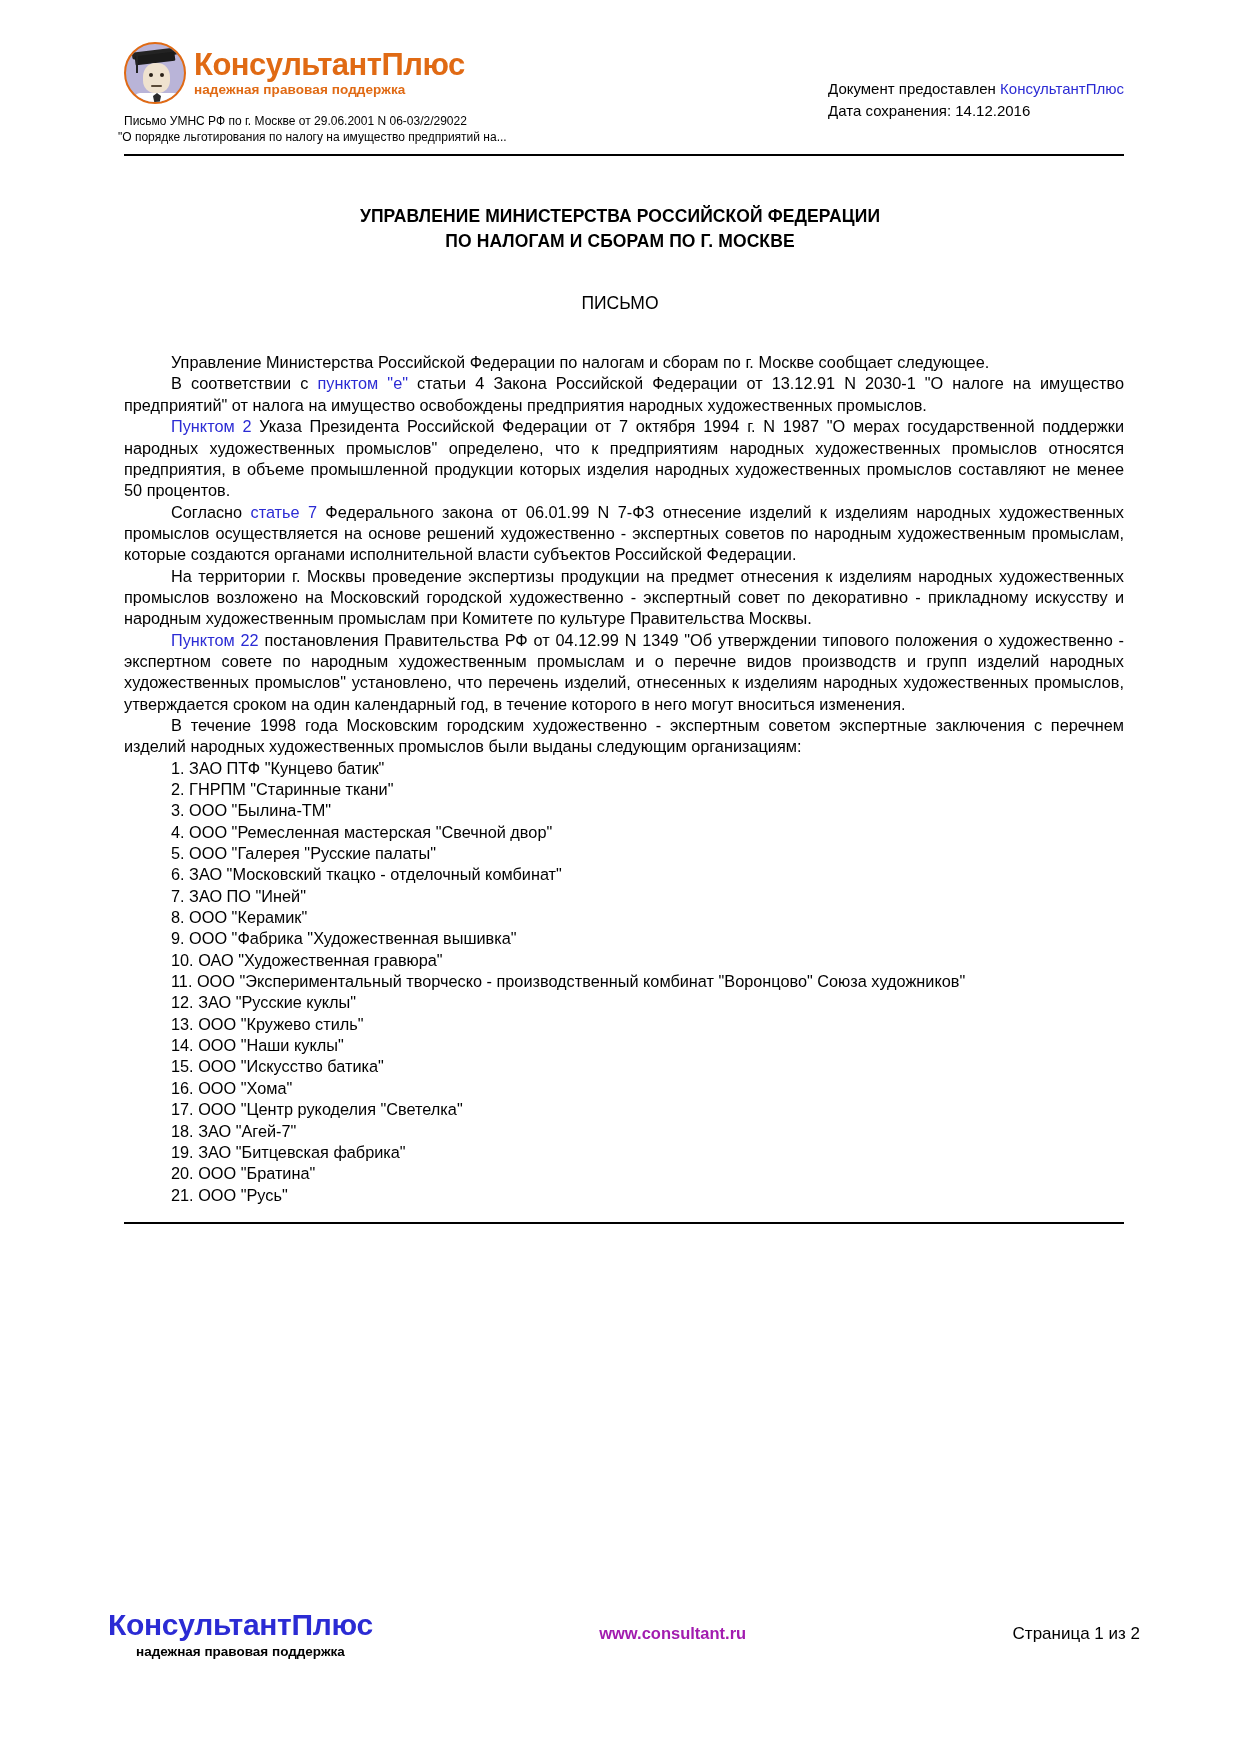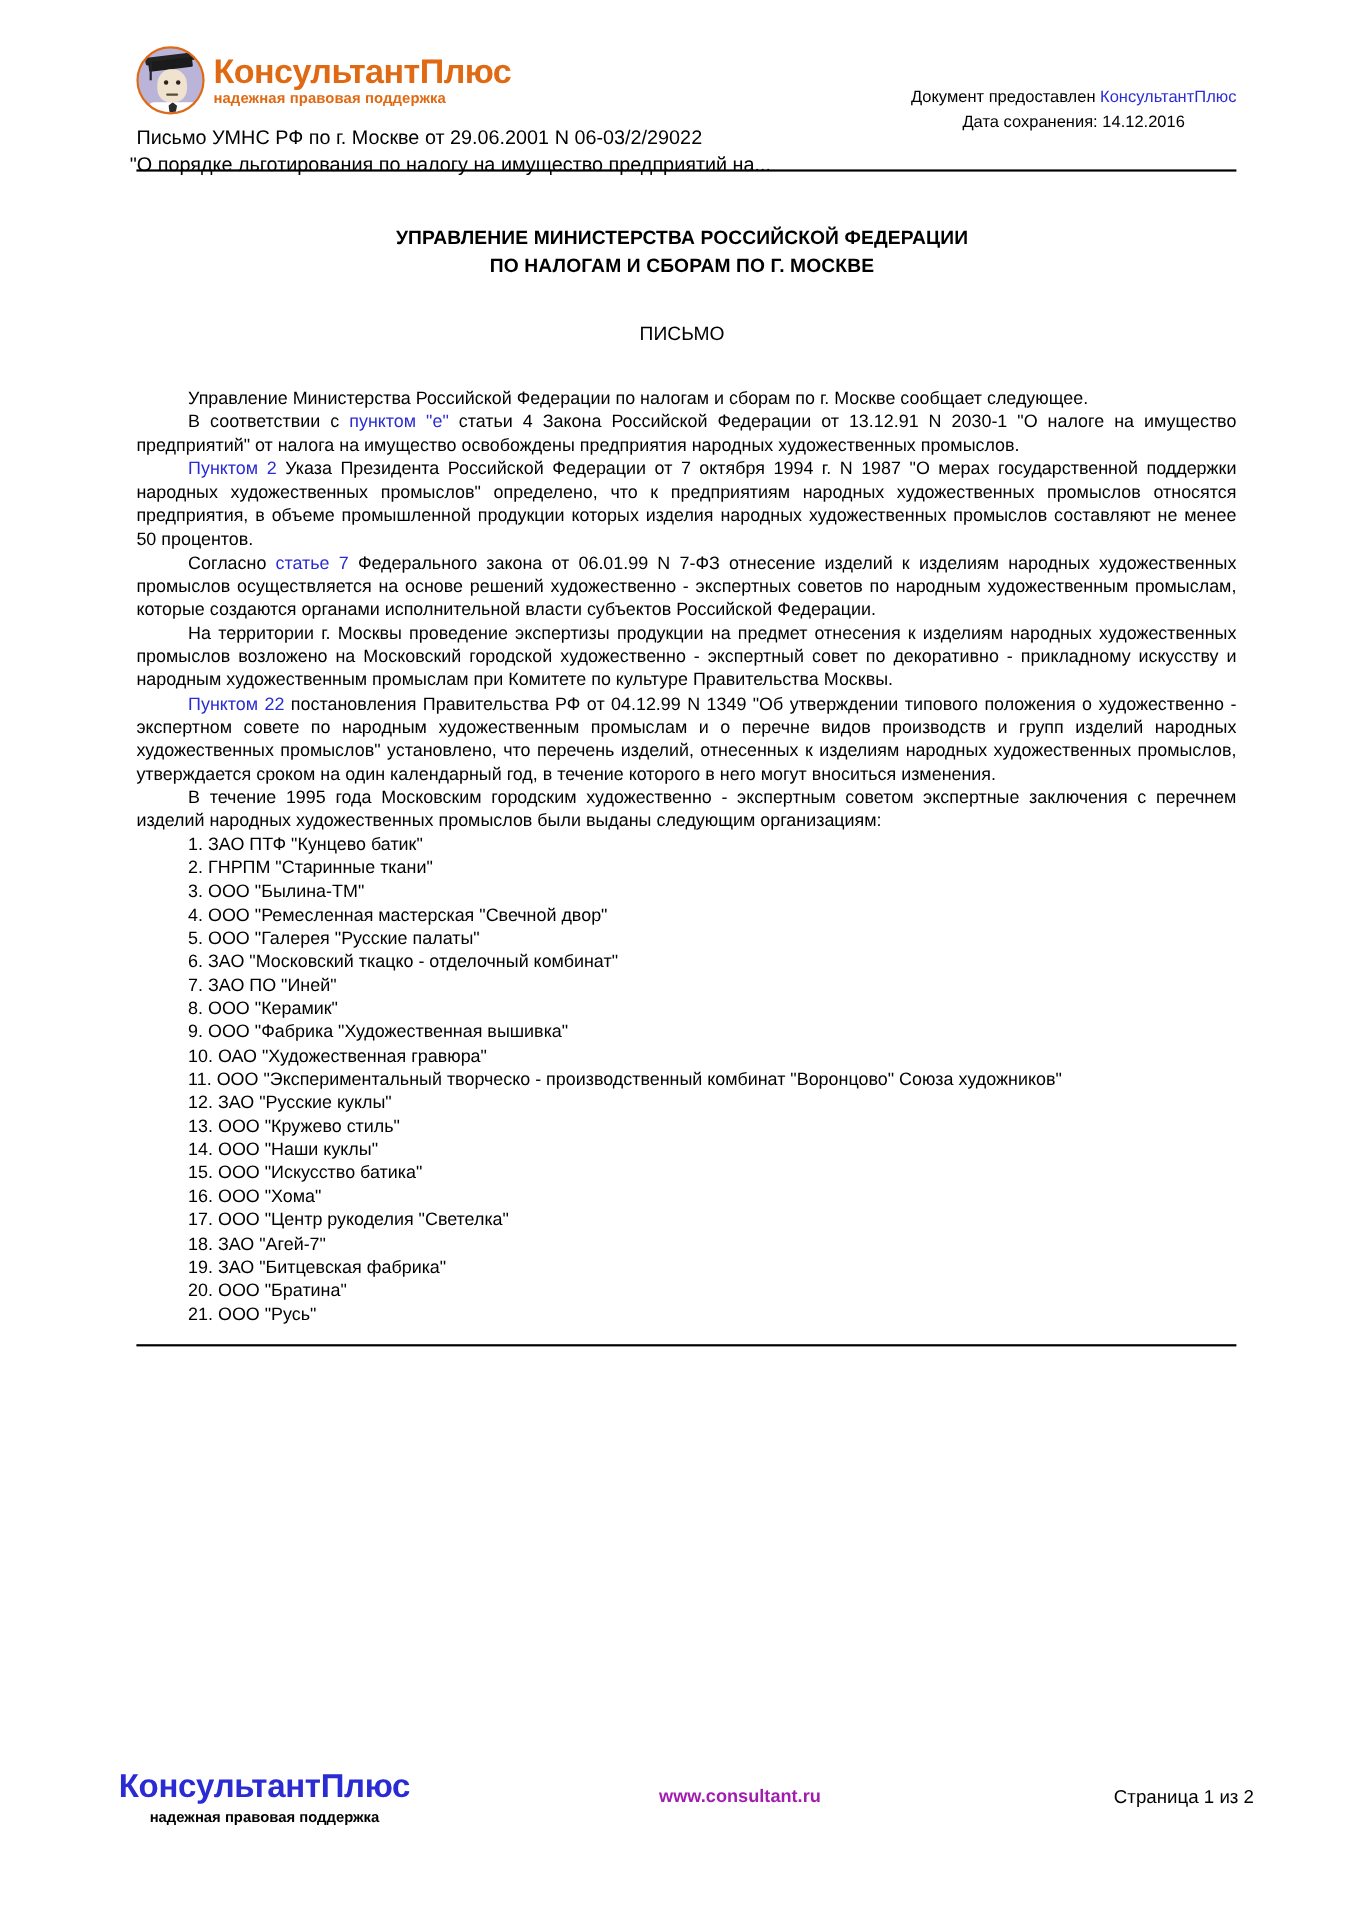--- a/index.html
+++ b/index.html
@@ -118,30 +118,30 @@
   .brand-title .k { color: #e06a14; }
   .brand-title .p { color: #e06a14; }
   .brand-sub {
     font-size: 13.5px;
     font-weight: bold;
     color: #e06a14;
     letter-spacing: 0.1px;
     margin-top: 3px;
   }
   .doc-ref {
-    font-size: 18px;
+    font-size: 12px;
     color: #000;
     margin-top: 9px;
     line-height: 1.35;
     white-space: nowrap;
   }
   .doc-ref .line2 { margin-left: -6px; }
 
   .meta-block {
-    text-align: center;
+    text-align: left;
     font-size: 15px;
     line-height: 1.45;
     padding-top: 36px;
     white-space: nowrap;
   }
   .meta-block .link { color: #2b2bd4; }
 
   .rule {
     border: none;
     border-top: 2px solid #000;
@@ -287,21 +287,21 @@
     <p><span>В соответствии с </span><span class="link">пунктом "е"</span><span> статьи 4 Закона Российской Федерации от 13.12.91 N 2030-1 "О налоге на имущество предприятий" от налога на имущество освобождены предприятия народных художественных промыслов.</span></p>
 
     <p><span class="link">Пунктом 2</span><span> Указа Президента Российской Федерации от 7 октября 1994 г. N 1987 "О мерах государственной поддержки народных художественных промыслов" определено, что к предприятиям народных художественных промыслов относятся предприятия, в объеме промышленной продукции которых изделия народных художественных промыслов составляют не менее 50 процентов.</span></p>
 
     <p><span>Согласно </span><span class="link">статье 7</span><span> Федерального закона от 06.01.99 N 7-ФЗ отнесение изделий к изделиям народных художественных промыслов осуществляется на основе решений художественно - экспертных советов по народным художественным промыслам, которые создаются органами исполнительной власти субъектов Российской Федерации.</span></p>
 
     <p>На территории г. Москвы проведение экспертизы продукции на предмет отнесения к изделиям народных художественных промыслов возложено на Московский городской художественно - экспертный совет по декоративно - прикладному искусству и народным художественным промыслам при Комитете по культуре Правительства Москвы.</p>
 
     <p><span class="link">Пунктом 22</span><span> постановления Правительства РФ от 04.12.99 N 1349 "Об утверждении типового положения о художественно - экспертном совете по народным художественным промыслам и о перечне видов производств и групп изделий народных художественных промыслов" установлено, что перечень изделий, отнесенных к изделиям народных художественных промыслов, утверждается сроком на один календарный год, в течение которого в него могут вноситься изменения.</span></p>
 
-    <p>В течение 1995 года Московским городским художественно - экспертным советом экспертные заключения с перечнем изделий народных художественных промыслов были выданы следующим организациям:</p>
+    <p>В течение 1998 года Московским городским художественно - экспертным советом экспертные заключения с перечнем изделий народных художественных промыслов были выданы следующим организациям:</p>
 
     <div class="org-list">
       <p class="lst">1. ЗАО ПТФ "Кунцево батик"</p>
       <p class="lst">2. ГНРПМ "Старинные ткани"</p>
       <p class="lst">3. ООО "Былина-ТМ"</p>
       <p class="lst">4. ООО "Ремесленная мастерская "Свечной двор"</p>
       <p class="lst">5. ООО "Галерея "Русские палаты"</p>
       <p class="lst">6. ЗАО "Московский ткацко - отделочный комбинат"</p>
       <p class="lst">7. ЗАО ПО "Иней"</p>
       <p class="lst">8. ООО "Керамик"</p>

